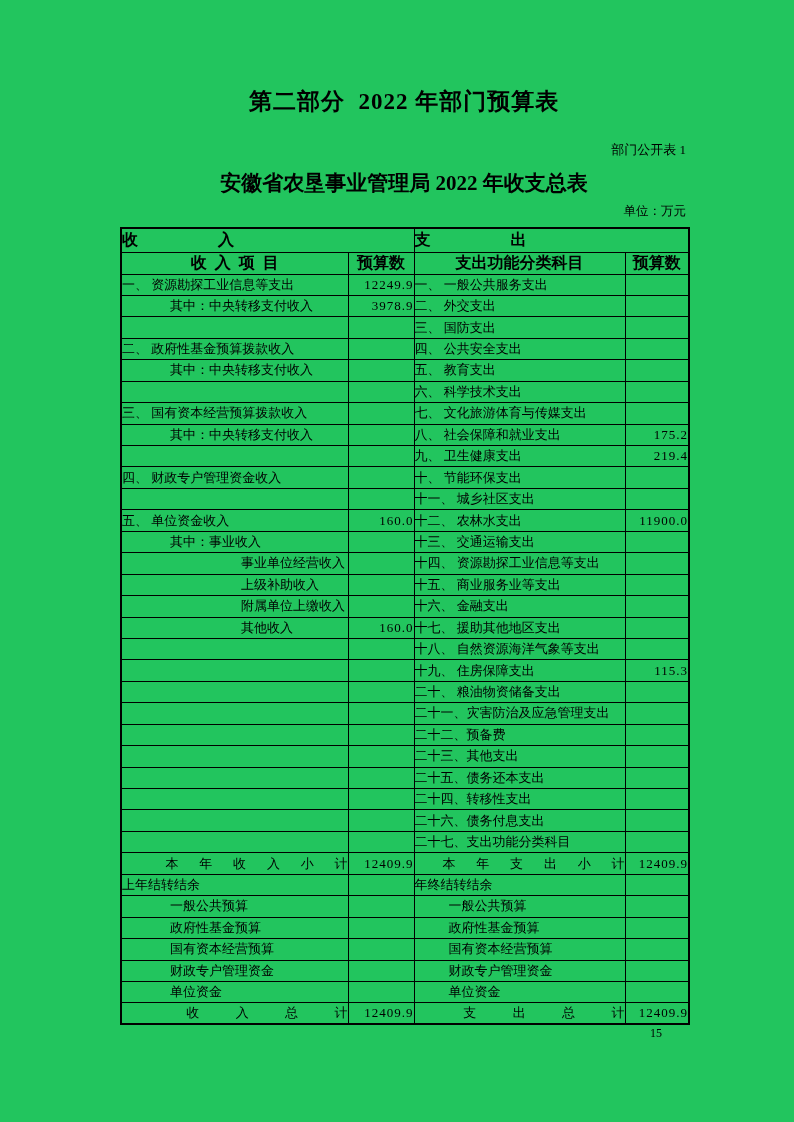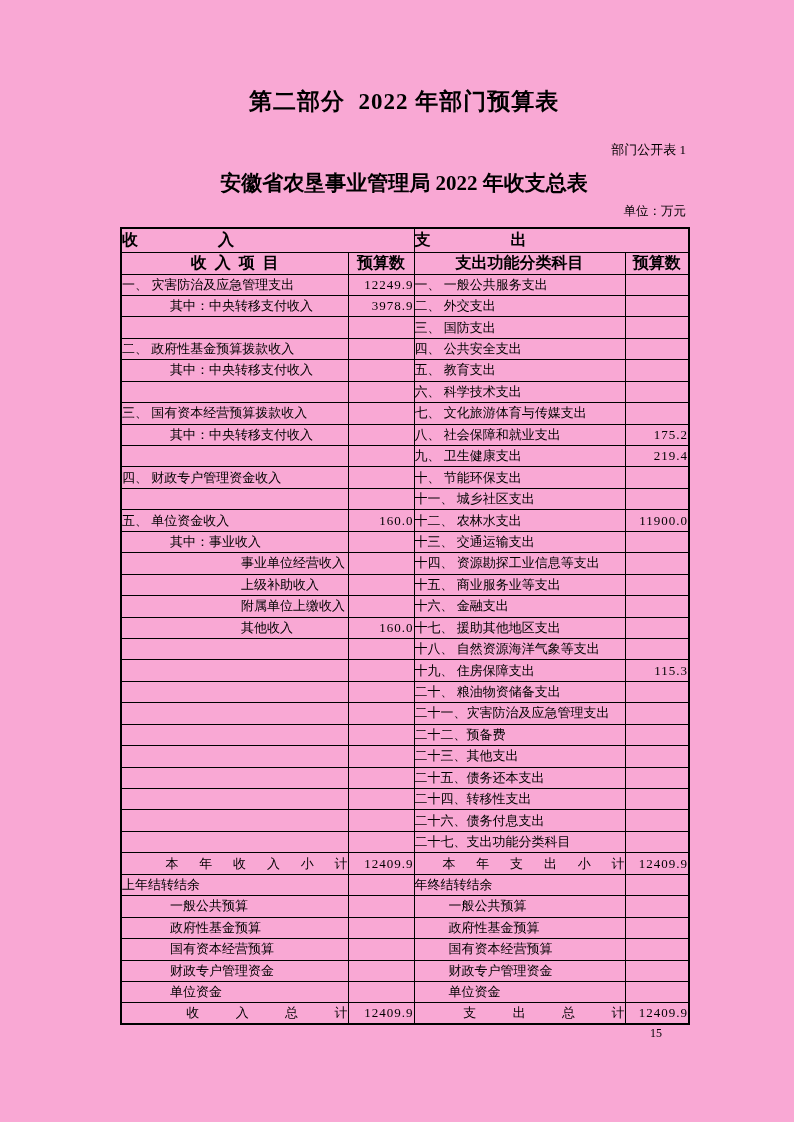--- a/index.html
+++ b/index.html
@@ -1,21 +1,21 @@
 <!DOCTYPE html>
 <html><head>
 <meta charset="utf-8">
 <style>
   html, body { margin: 0; padding: 0; background: #e8e8e8; }
   .page {
     position: relative;
     width: 794px;
     height: 1122px;
     margin: 0 auto;
-    background: #f9a8d4;
+    background: #22c55e;
     font-family: "Liberation Serif", "DejaVu Serif", serif;
     color: #000000;
     overflow: hidden;
   }
   .content {
     position: absolute;
     left: 120px;
     top: 0;
     width: 568px;
     height: 1122px;
@@ -121,21 +121,21 @@
         </tr>
         <tr class="col-row">
           <th><span class="ls-col">收入项目</span></th>
           <th>预算数</th>
           <th>支出功能分类科目</th>
           <th>预算数</th>
         </tr>
       </thead>
       <tbody>
           <tr>
-            <td class="item">一、 灾害防治及应急管理支出</td>
+            <td class="item">一、 资源勘探工业信息等支出</td>
             <td class="value">12249.9</td>
             <td class="item exp">一、 一般公共服务支出</td>
             <td class="value"></td>
           </tr>
           <tr>
             <td class="item ind1">其中：中央转移支付收入</td>
             <td class="value">3978.9</td>
             <td class="item exp">二、 外交支出</td>
             <td class="value"></td>
           </tr>

